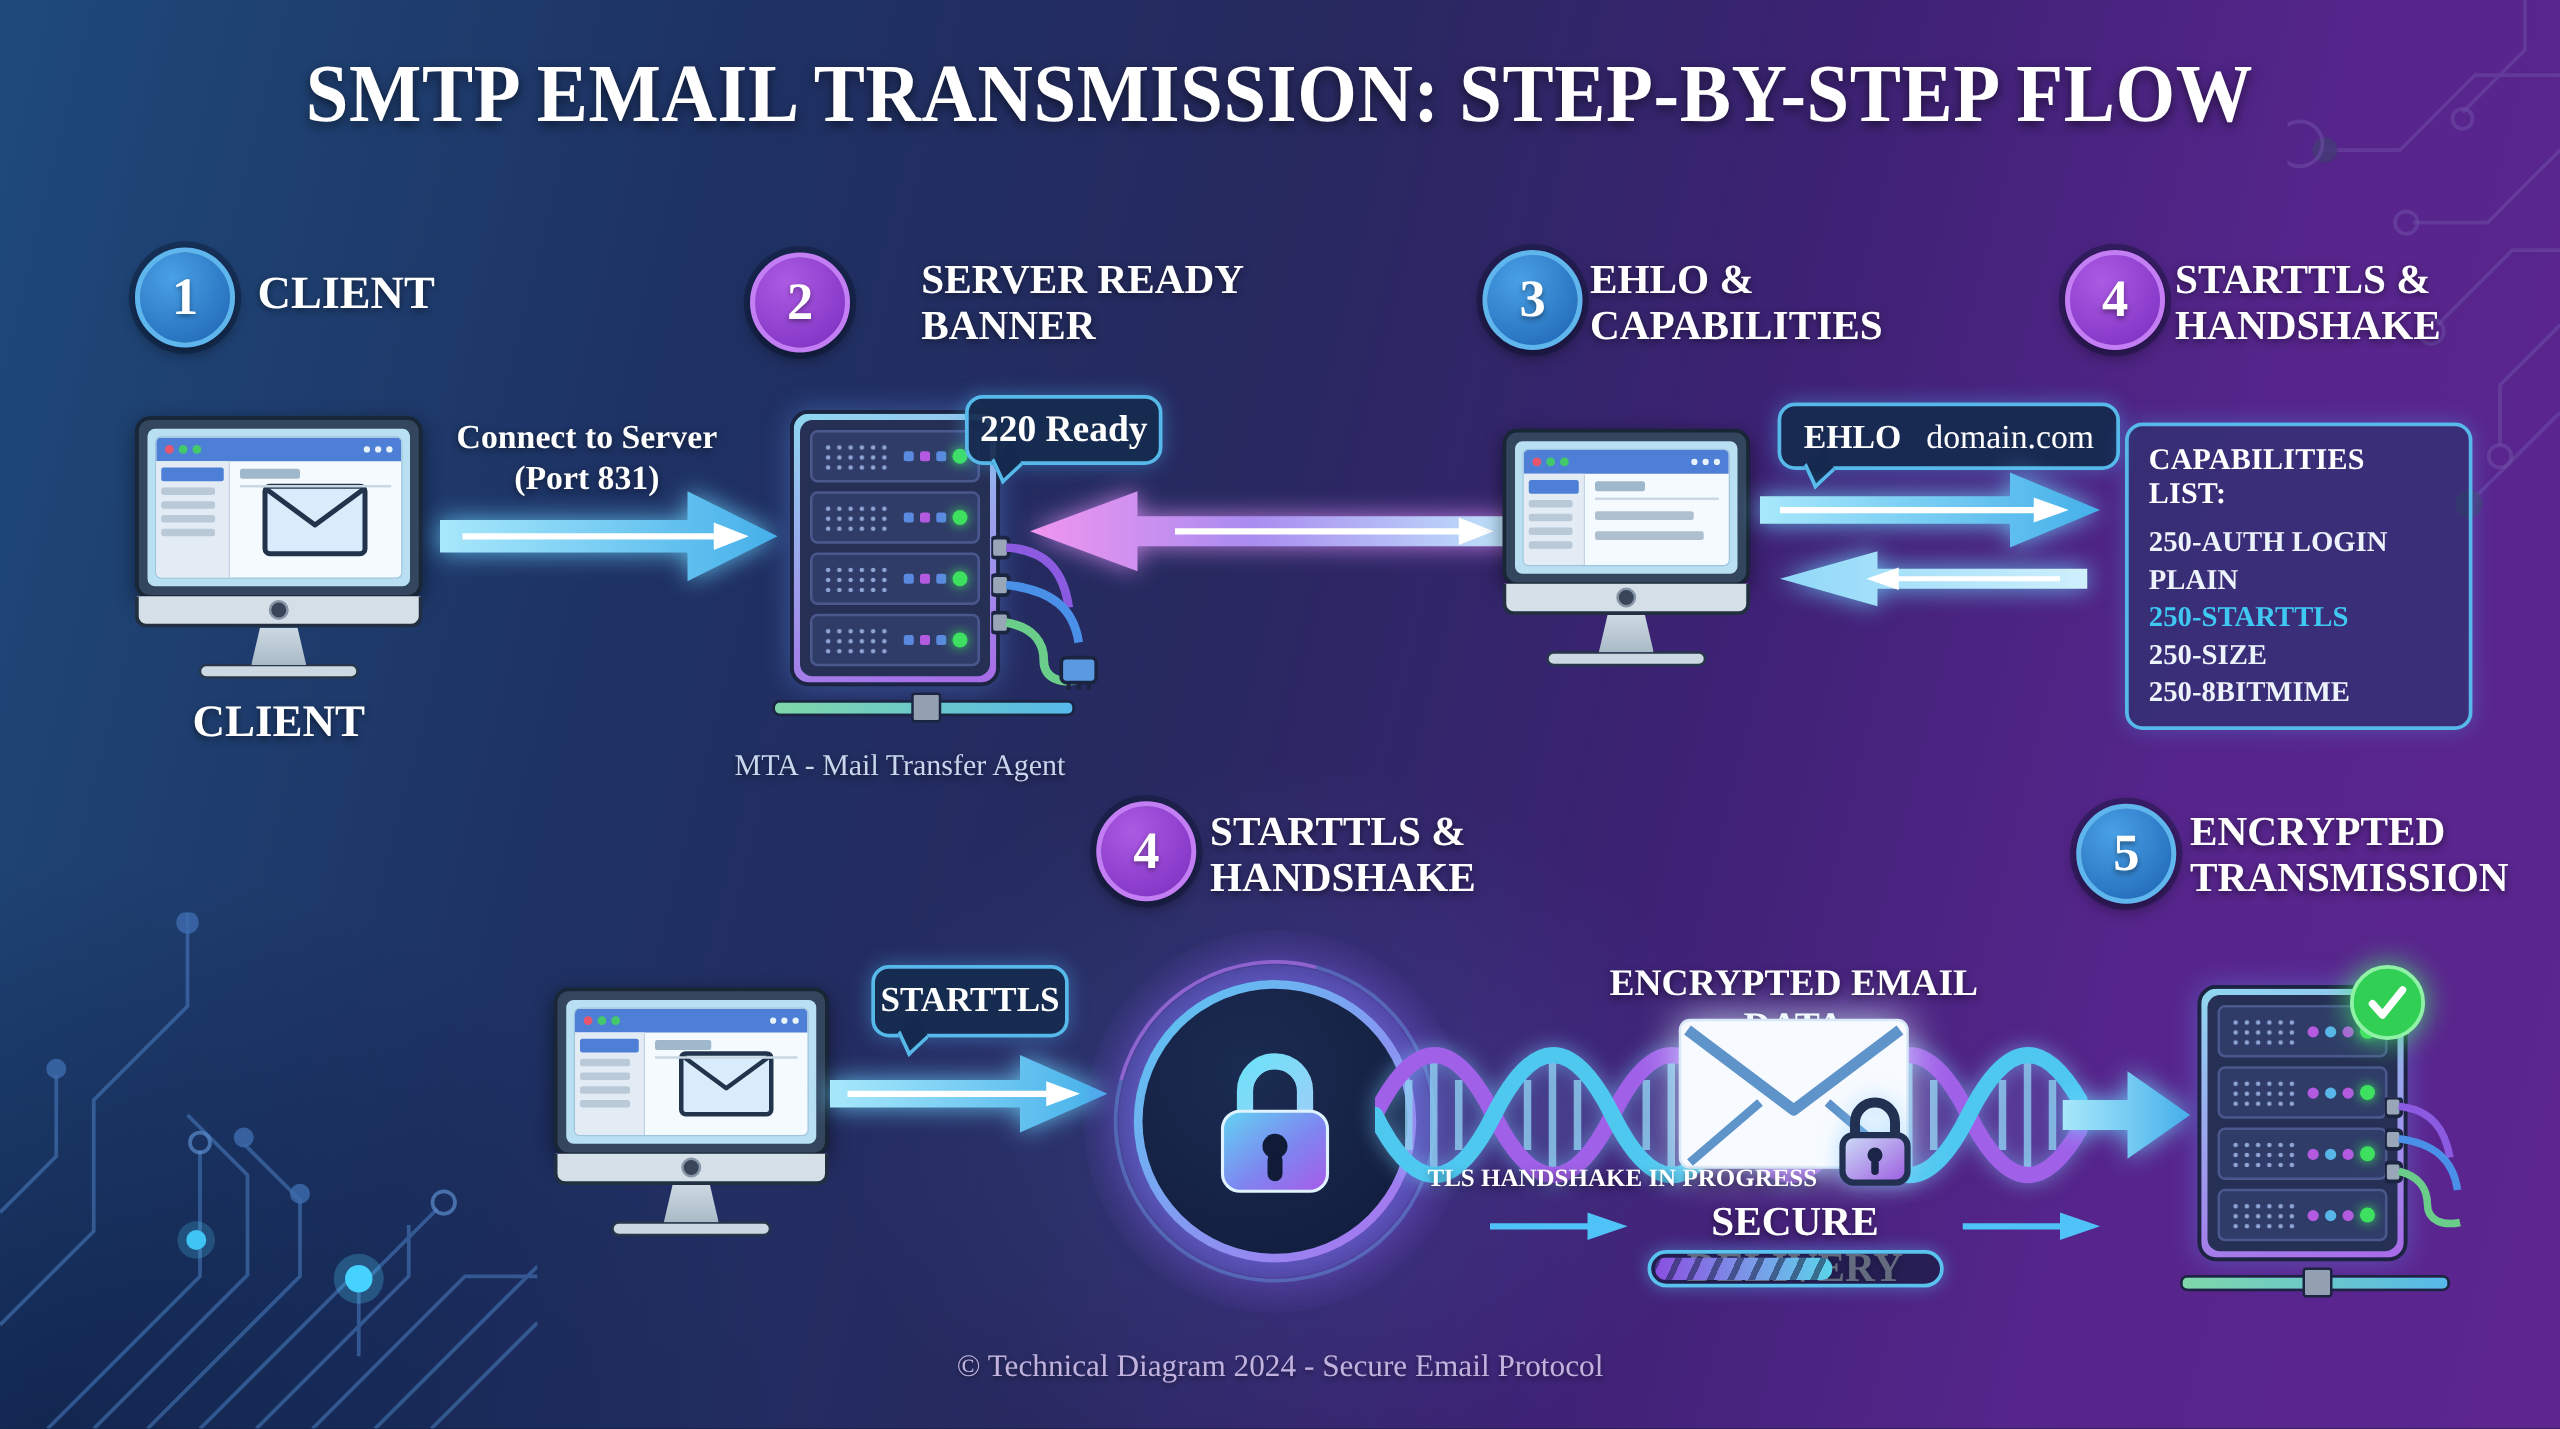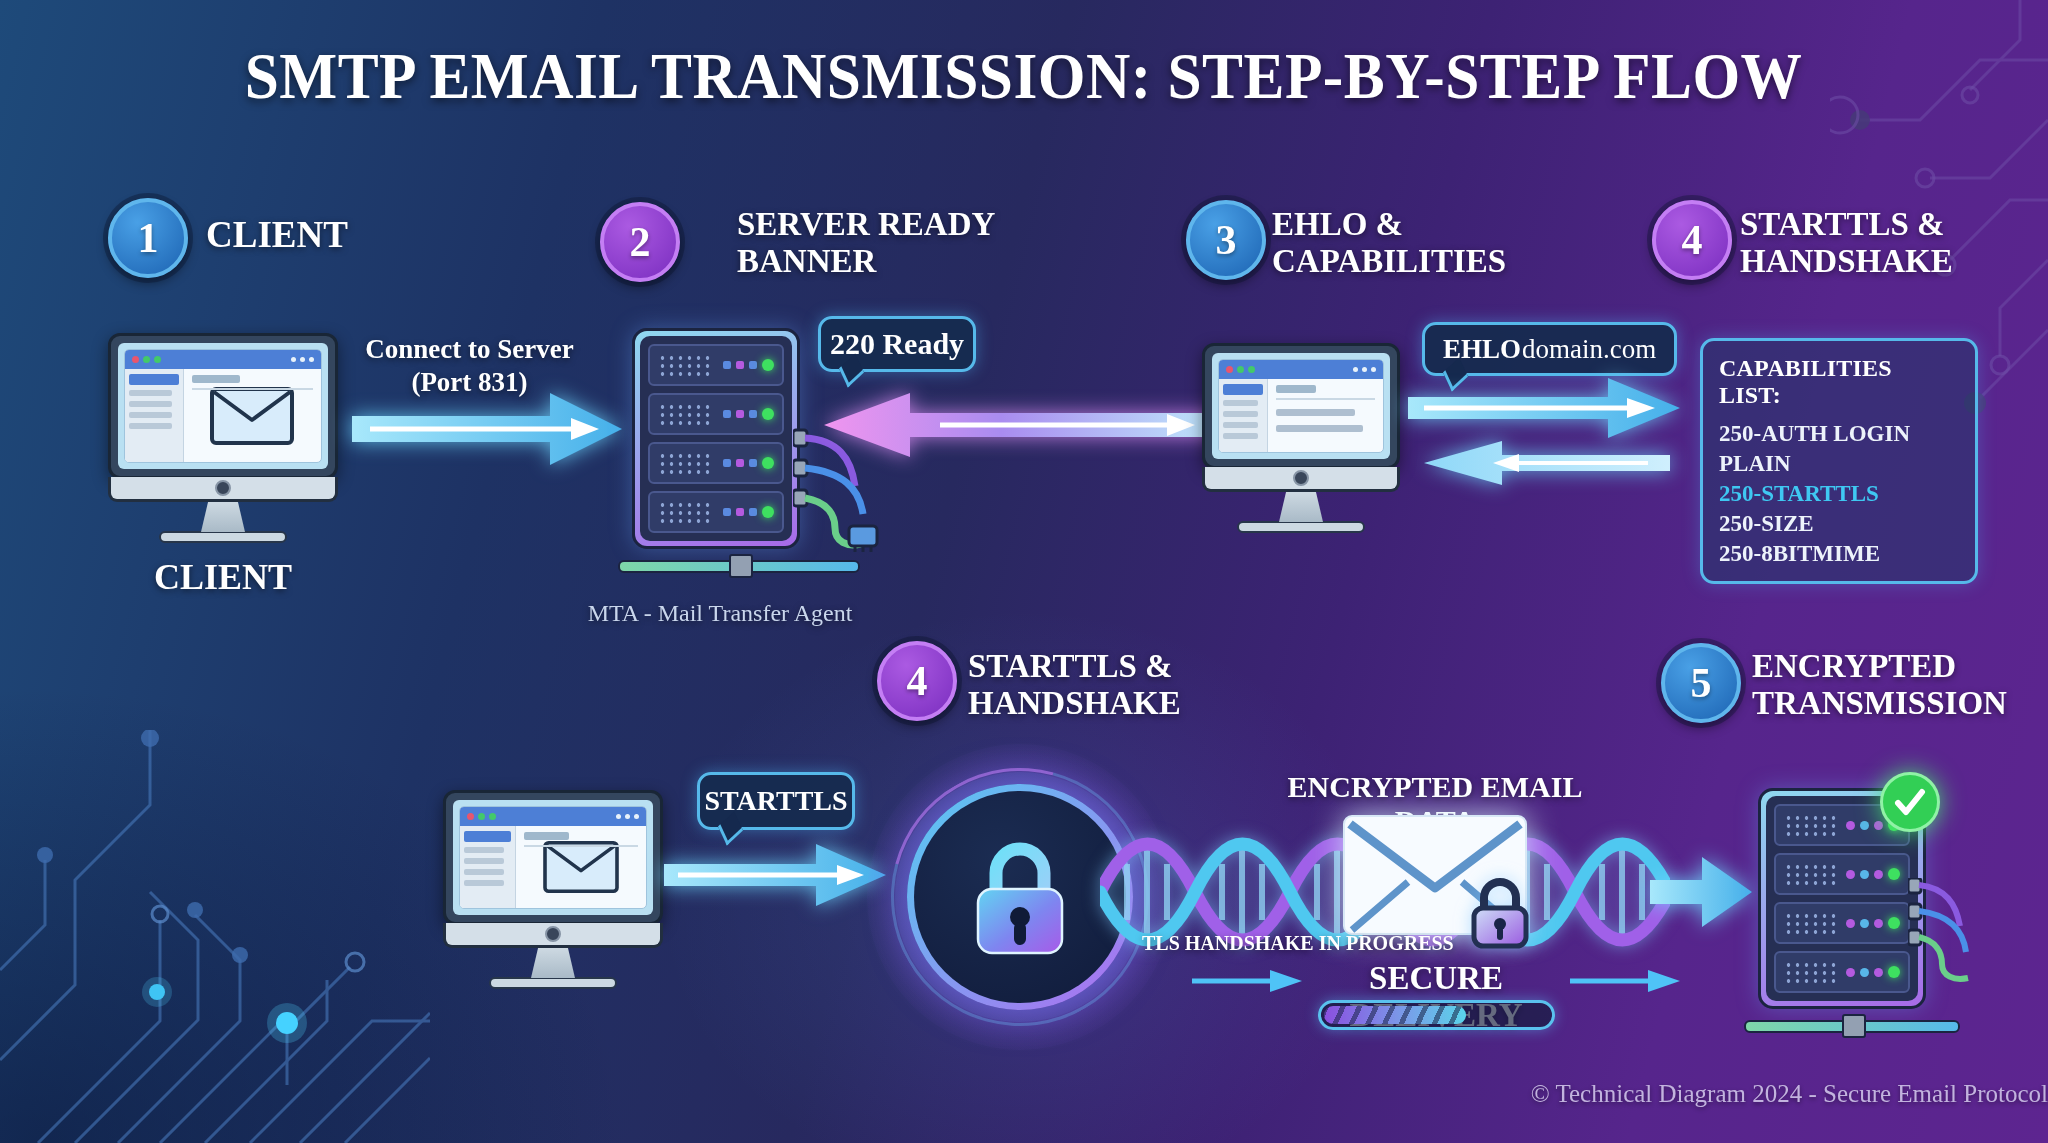--- a/index.html
+++ b/index.html
@@ -106,21 +106,21 @@
     border-radius:17px;background:rgba(18,28,58,.65);padding:3px;box-sizing:border-box;
     box-shadow:0 0 14px rgba(90,200,255,.45);}
   .progress-fill{height:100%;border-radius:12px;
     background-image:repeating-linear-gradient(115deg,rgba(22,32,68,.55) 0 5px,transparent 5px 15px),
       linear-gradient(90deg,#8a4fe0 0%,#7a9ae8 55%,#5ad4ea 100%);}
   
   .glow-cyan{filter:drop-shadow(0 0 10px rgba(110,215,255,.8));}
   .glow-pink{filter:drop-shadow(0 0 10px rgba(235,150,255,.75));}
   .glow-soft{filter:drop-shadow(0 0 8px rgba(130,200,255,.55));}
   .glow-white{filter:drop-shadow(0 0 16px rgba(215,240,255,.8));}
-  .footer{left:0;right:0;top:1080px;text-align:right;font-size:25px;color:#c2b3de;font-weight:400;
+  .footer{left:0;right:0;top:1080px;text-align:center;font-size:25px;color:#c2b3de;font-weight:400;
     text-shadow:0 2px 4px rgba(0,0,0,.4);}
   .circuit{position:absolute;pointer-events:none;}
 </style>
 </head>
 <body>
 
 <div id="stage">
 
   <svg class="circuit" style="left:0;top:730px" width="430" height="413" viewBox="0 0 430 413">
     <g stroke="#4b7ec2" stroke-width="3" fill="none" opacity=".55">
@@ -307,21 +307,21 @@
       <rect x="0" y="62" width="14" height="16" rx="3" fill="#98a6b8" stroke="#1b2440" stroke-width="3"></rect>
       <path d="M12,10 C45,12 58,30 62,58" stroke="#8a5ae0" stroke-width="7" fill="none"></path>
       <path d="M12,40 C50,44 66,60 70,86" stroke="#4a90e8" stroke-width="7" fill="none"></path>
       <path d="M12,70 C34,74 42,86 42,100 C42,114 54,119 68,116" stroke="#6ace8a" stroke-width="7" fill="none"></path>
       <rect x="56" y="98" width="28" height="20" rx="4" fill="#5a9ae0" stroke="#1b2440" stroke-width="3"></rect>
       <path d="M62,118 V124 M70,118 V124 M78,118 V124" stroke="#1b2440" stroke-width="3"></path>
     </svg>
   </div>
   <div class="cap center" style="left:555px;width:330px;top:600px;font-size:24px;font-weight:400;color:#c9d6ec"><span>MTA - Mail Transfer Agent</span></div>
 
-  <div class="bubble" style="left:818px;top:316px;width:152px;height:50px;font-size:30px">
+  <div class="bubble" style="left:772px;top:316px;width:152px;height:50px;font-size:30px">
       <span>220 Ready</span>
     </div>
 
   <svg class="abs glow-pink" style="left:818px;top:387px" width="400" height="76" viewBox="0 0 400 76">
     <defs>
         <linearGradient id="gpu1" x1="0" y1="0" x2="1" y2="0">
       <stop offset="0" stop-color="#f095ef"></stop>
           <stop offset=".45" stop-color="#a98cf0"></stop>
           <stop offset="1" stop-color="#bfe8fb"></stop>
         </linearGradient>
@@ -367,21 +367,21 @@
     </div>
     <div class="mon-chin">
         <div class="mon-cam"></div>
       </div>
     <div class="mon-neck"></div>
     <div class="mon-base"></div>
   </div>
 
   <div class="bubble" style="left:1422px;top:322px;height:48px;padding:0 18px;font-size:27px">
     <span>EHLO</span>
-    <span style="font-weight:400;margin-left:1px">domain.com</span>
+    <span style="font-weight:400;margin-left:20px">domain.com</span>
   </div>
 
   <svg class="abs glow-cyan" style="left:1408px;top:373px" width="272" height="70" viewBox="0 0 272 70">
     <defs>
         <linearGradient id="gcy2" x1="0" y1="0" x2="1" y2="0">
       <stop offset="0" stop-color="#a8e8fb"></stop>
           <stop offset="1" stop-color="#45b0ea"></stop>
         </linearGradient>
       </defs>
     <polygon points="0,24 200,24 200,5 272,35 200,65 200,46 0,46" fill="url(#gcy2)"></polygon>

